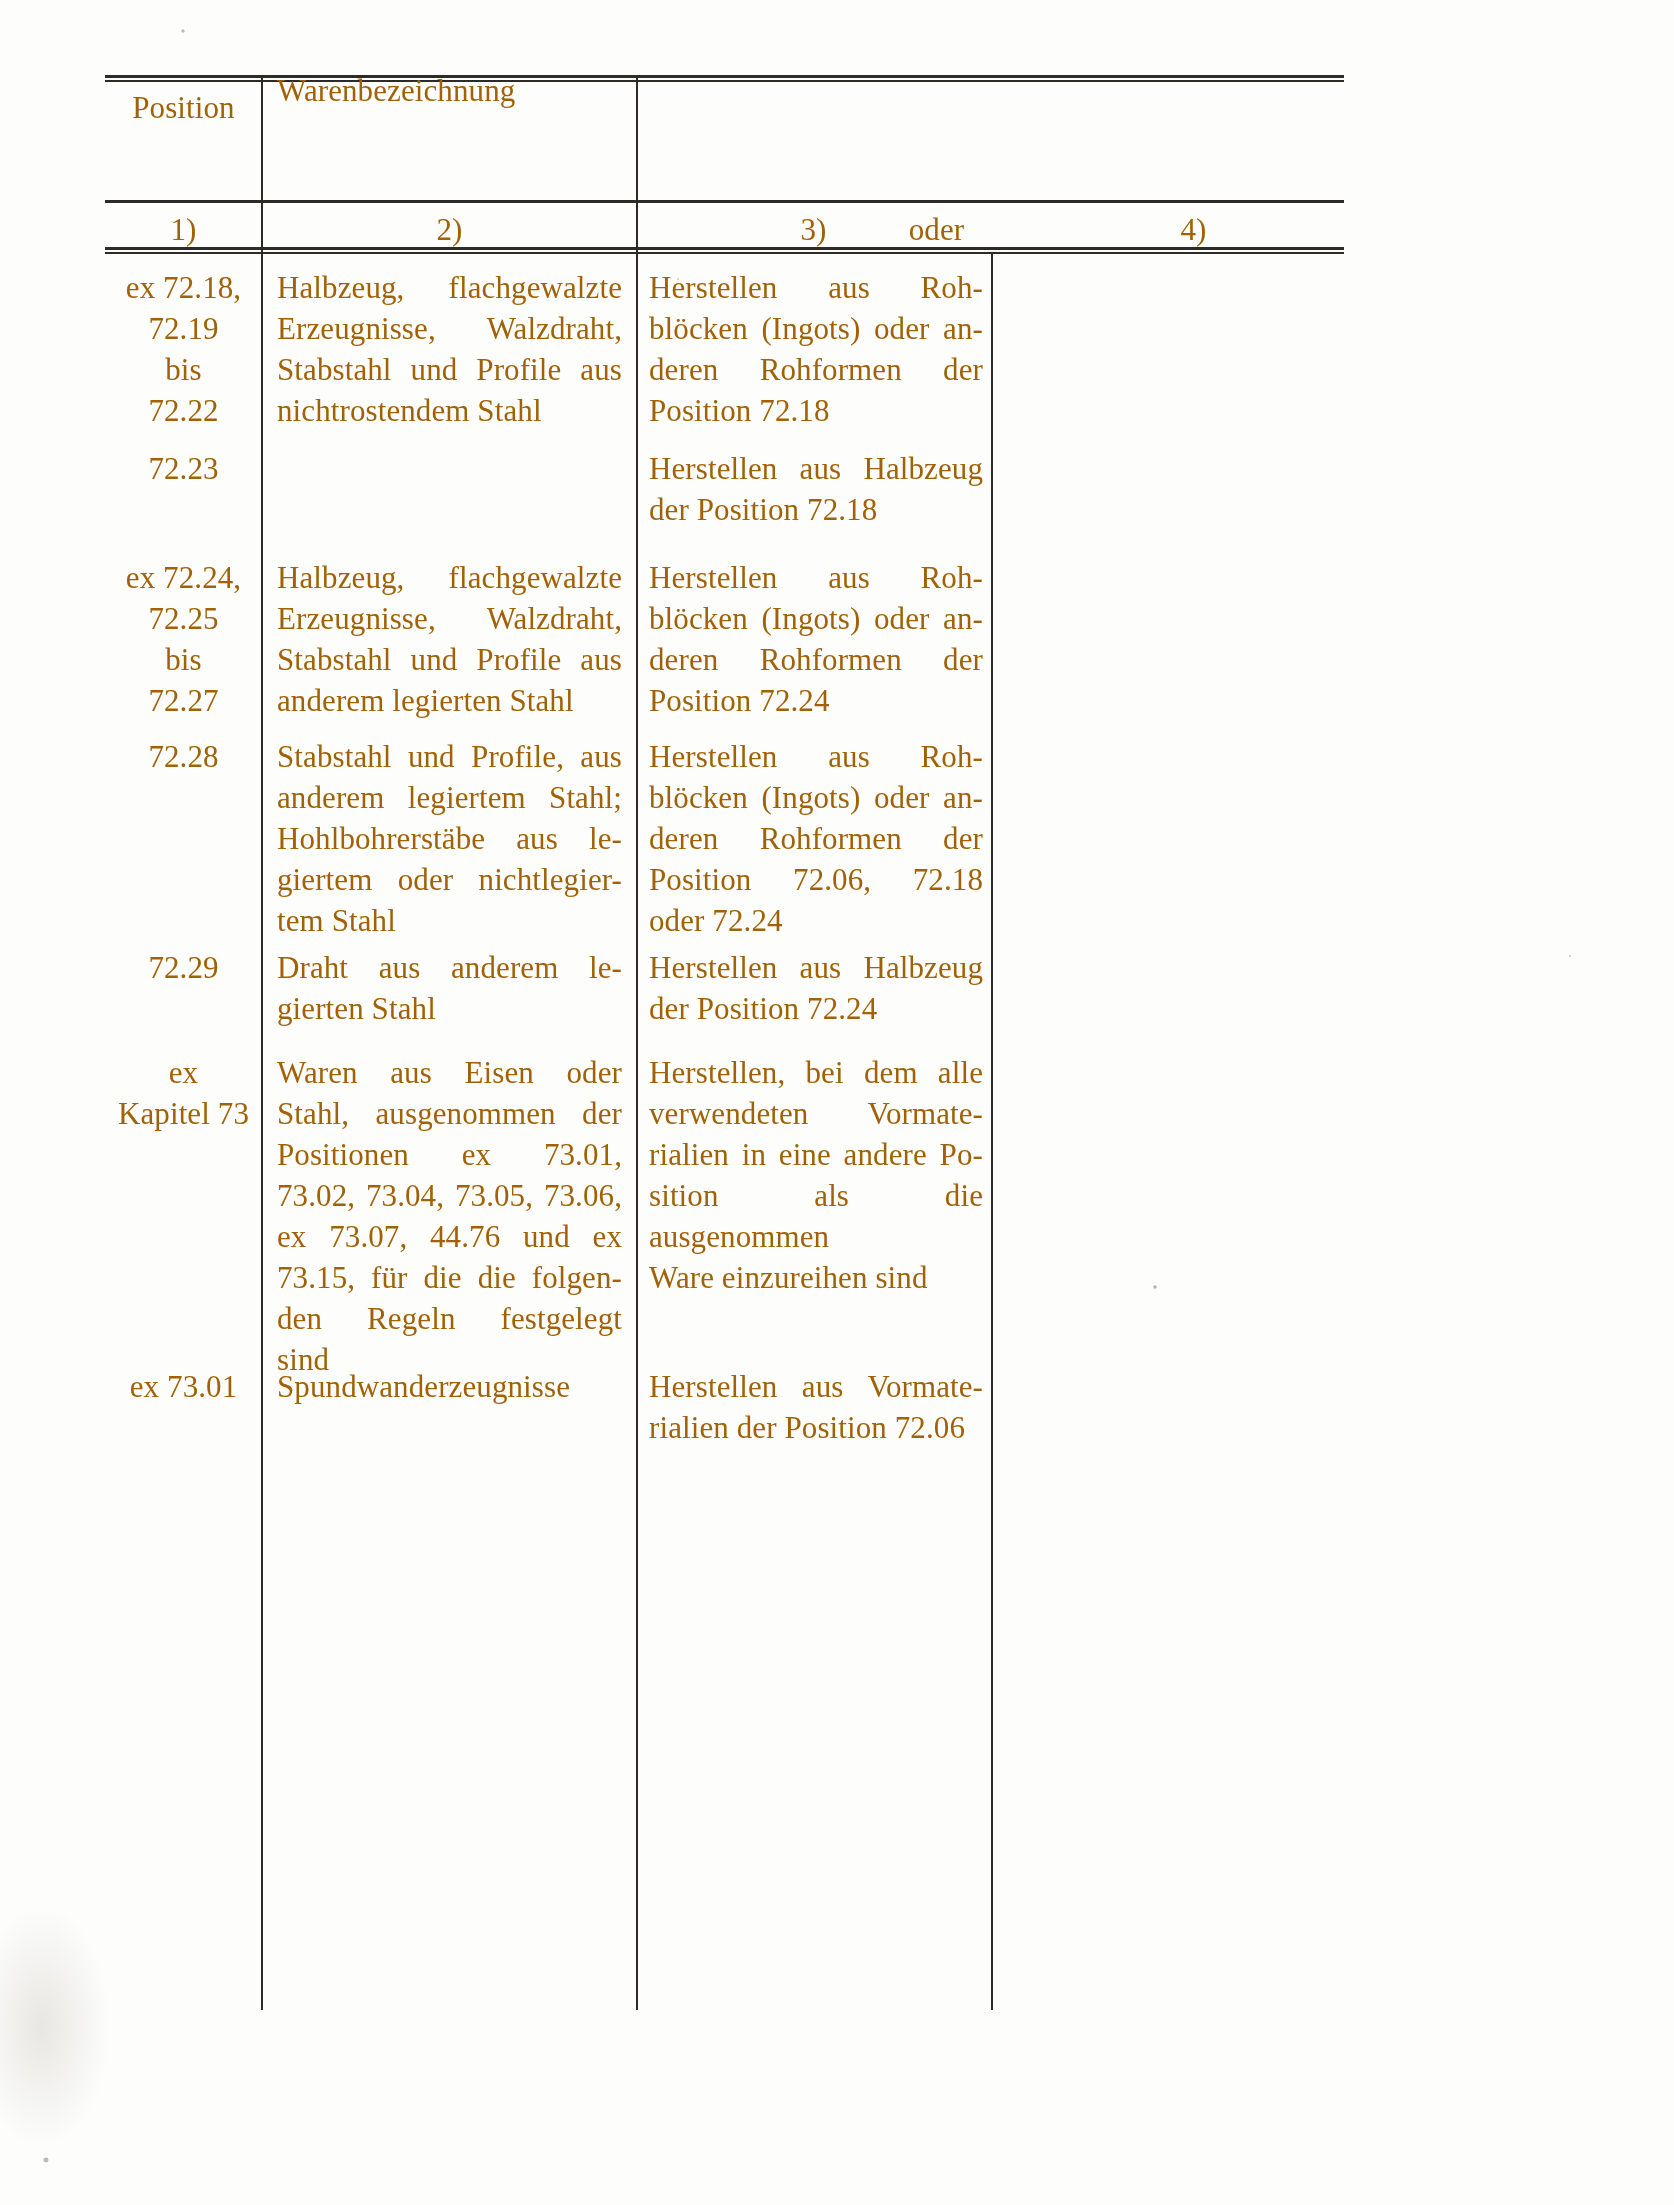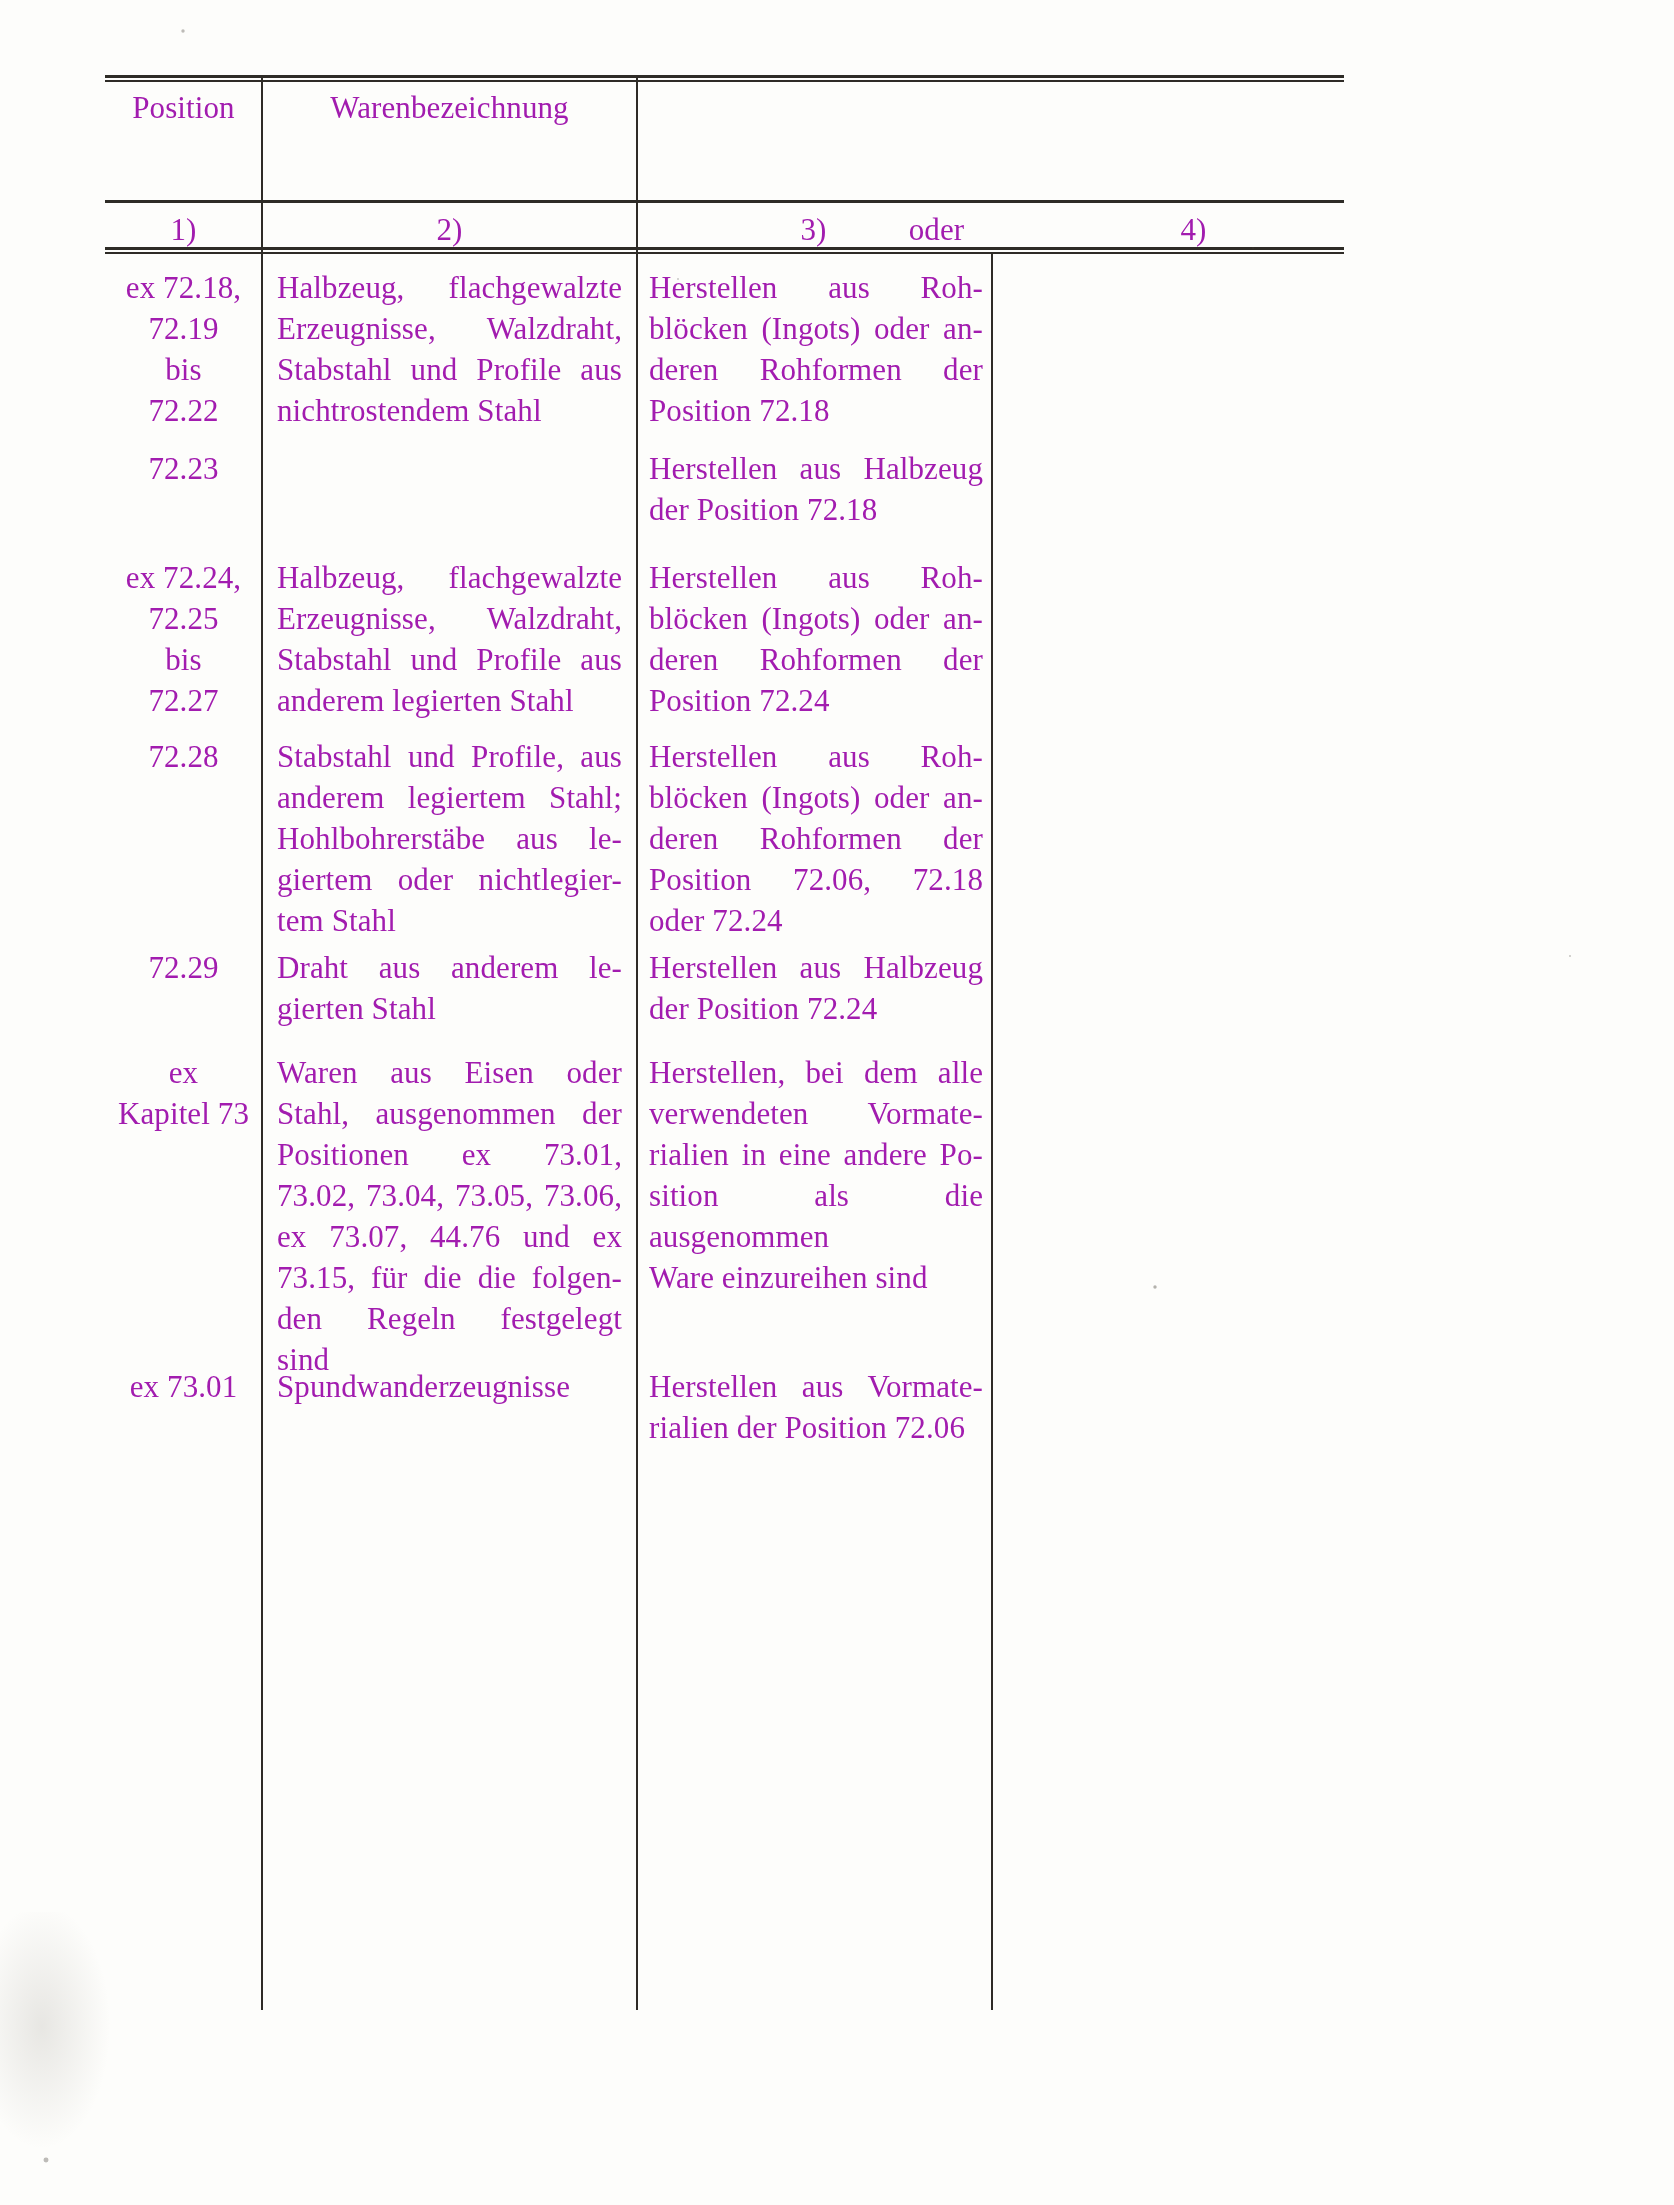--- a/index.html
+++ b/index.html
@@ -2,21 +2,21 @@
 <html style="font-size:12px"><head>
 <meta charset="utf-8">
 <style>
   html,body{margin:0;padding:0;background:#ffffff;}
   .page{
     position:relative;
     width:1675px;
     height:2205px;
     background:#fdfdfb;
     font-family:"Liberation Serif","DejaVu Serif",serif;
-    color:#a21caf;
+    color:#a16207;
     overflow:hidden;
   }
   
   .rule{position:absolute;left:105px;width:1239px;}
   .rule.single{height:3px;background:#2e2b26;}
   .rule.double i{display:block;height:3px;background:#2e2b26;}
   .rule.double i + i{height:2.2px;margin-top:2.2px;}
   
   .vrule{position:absolute;width:2.2px;background:#2e2b26;}
   
@@ -64,21 +64,21 @@
       <i></i>
       <i></i>
     </div>
   <div class="vrule" style="left:261px;top:75px;height:1935px"></div>
   <div class="vrule" style="left:636px;top:75px;height:1935px"></div>
   <div class="vrule" style="left:991px;top:254px;height:1756px"></div>
 
   <div class="cell c1 hdr" style="top:87px">
     <div>Position</div>
   </div>
-  <div class="cell c2 hdr" style="top:87px;text-align:center">
+  <div class="cell c2 hdr" style="top:70px;">
     <div>Warenbezeichnung</div>
   </div>
 
   <div class="cell sub1" style="top:209px">
     <div>1)</div>
   </div>
   <div class="cell sub2" style="top:209px">
     <div>2)</div>
   </div>
   <div class="cell sub3" style="top:209px">

